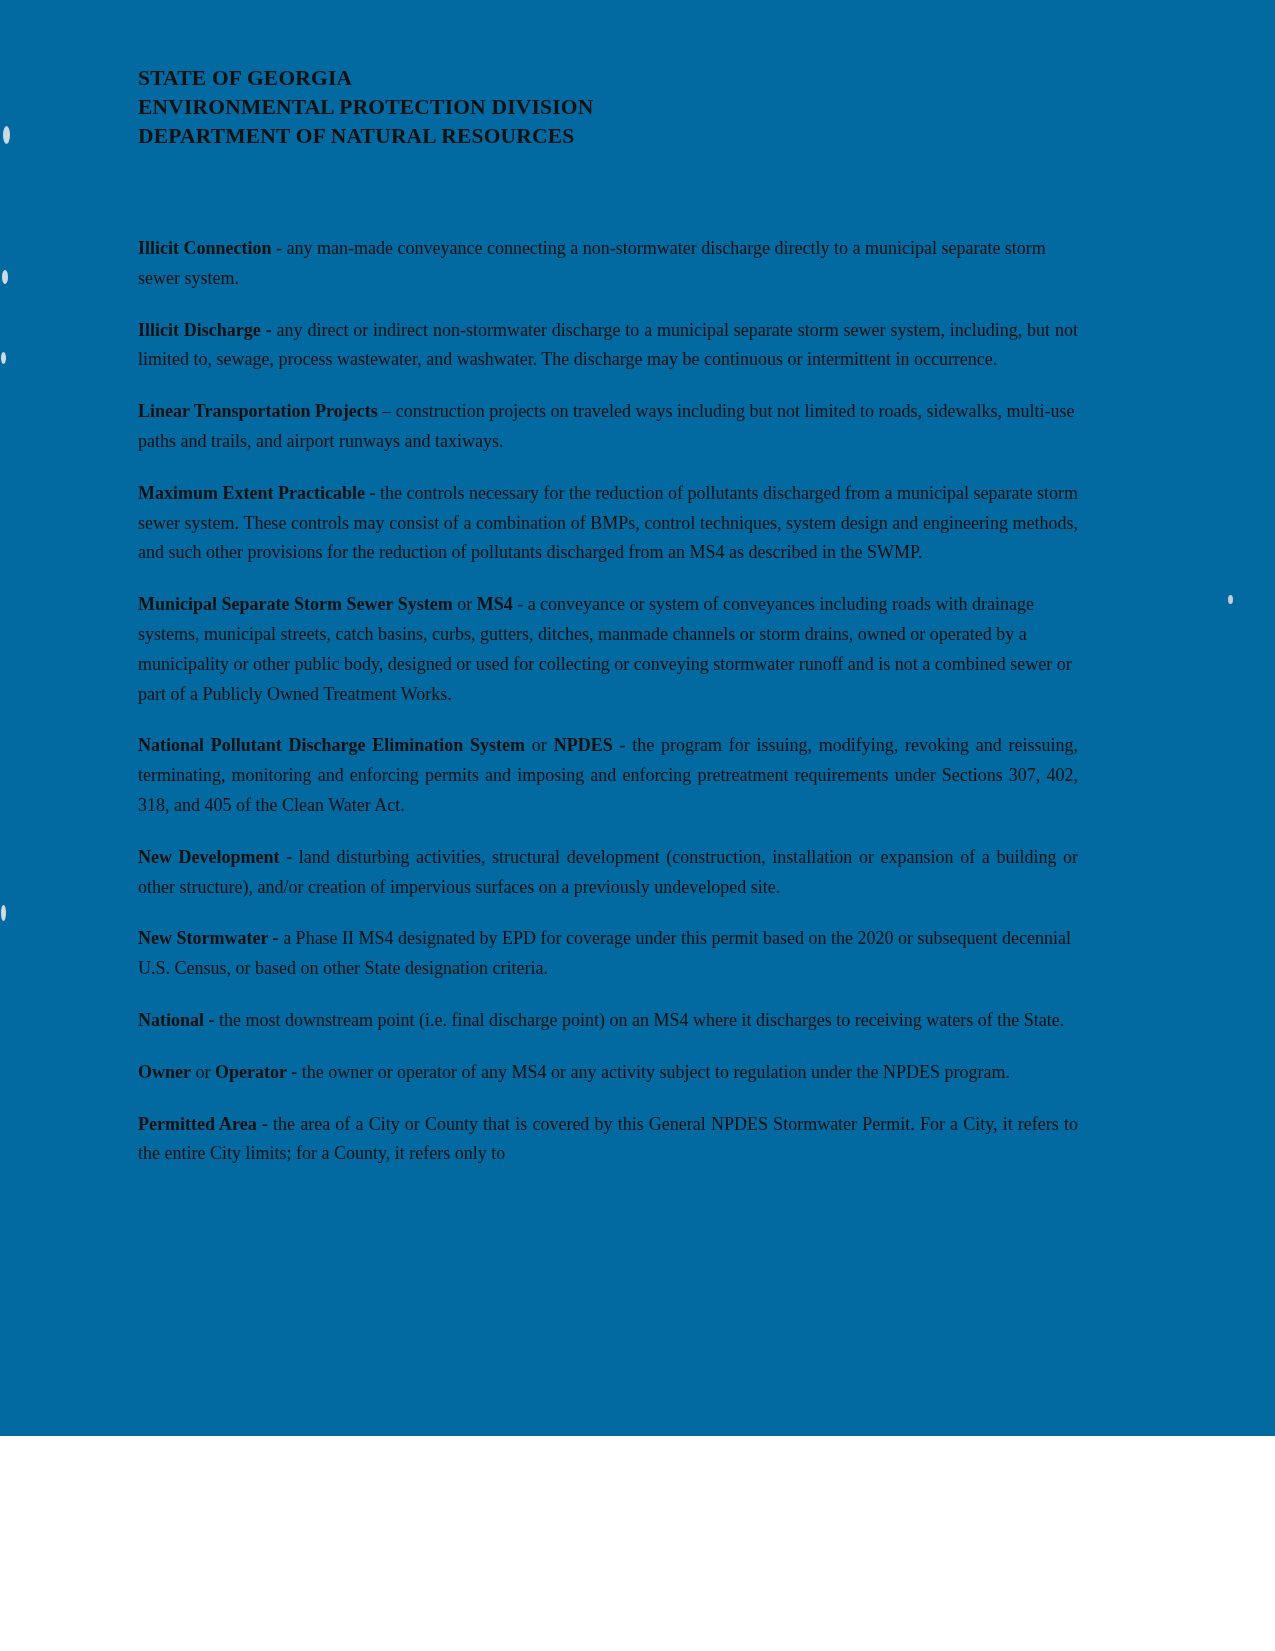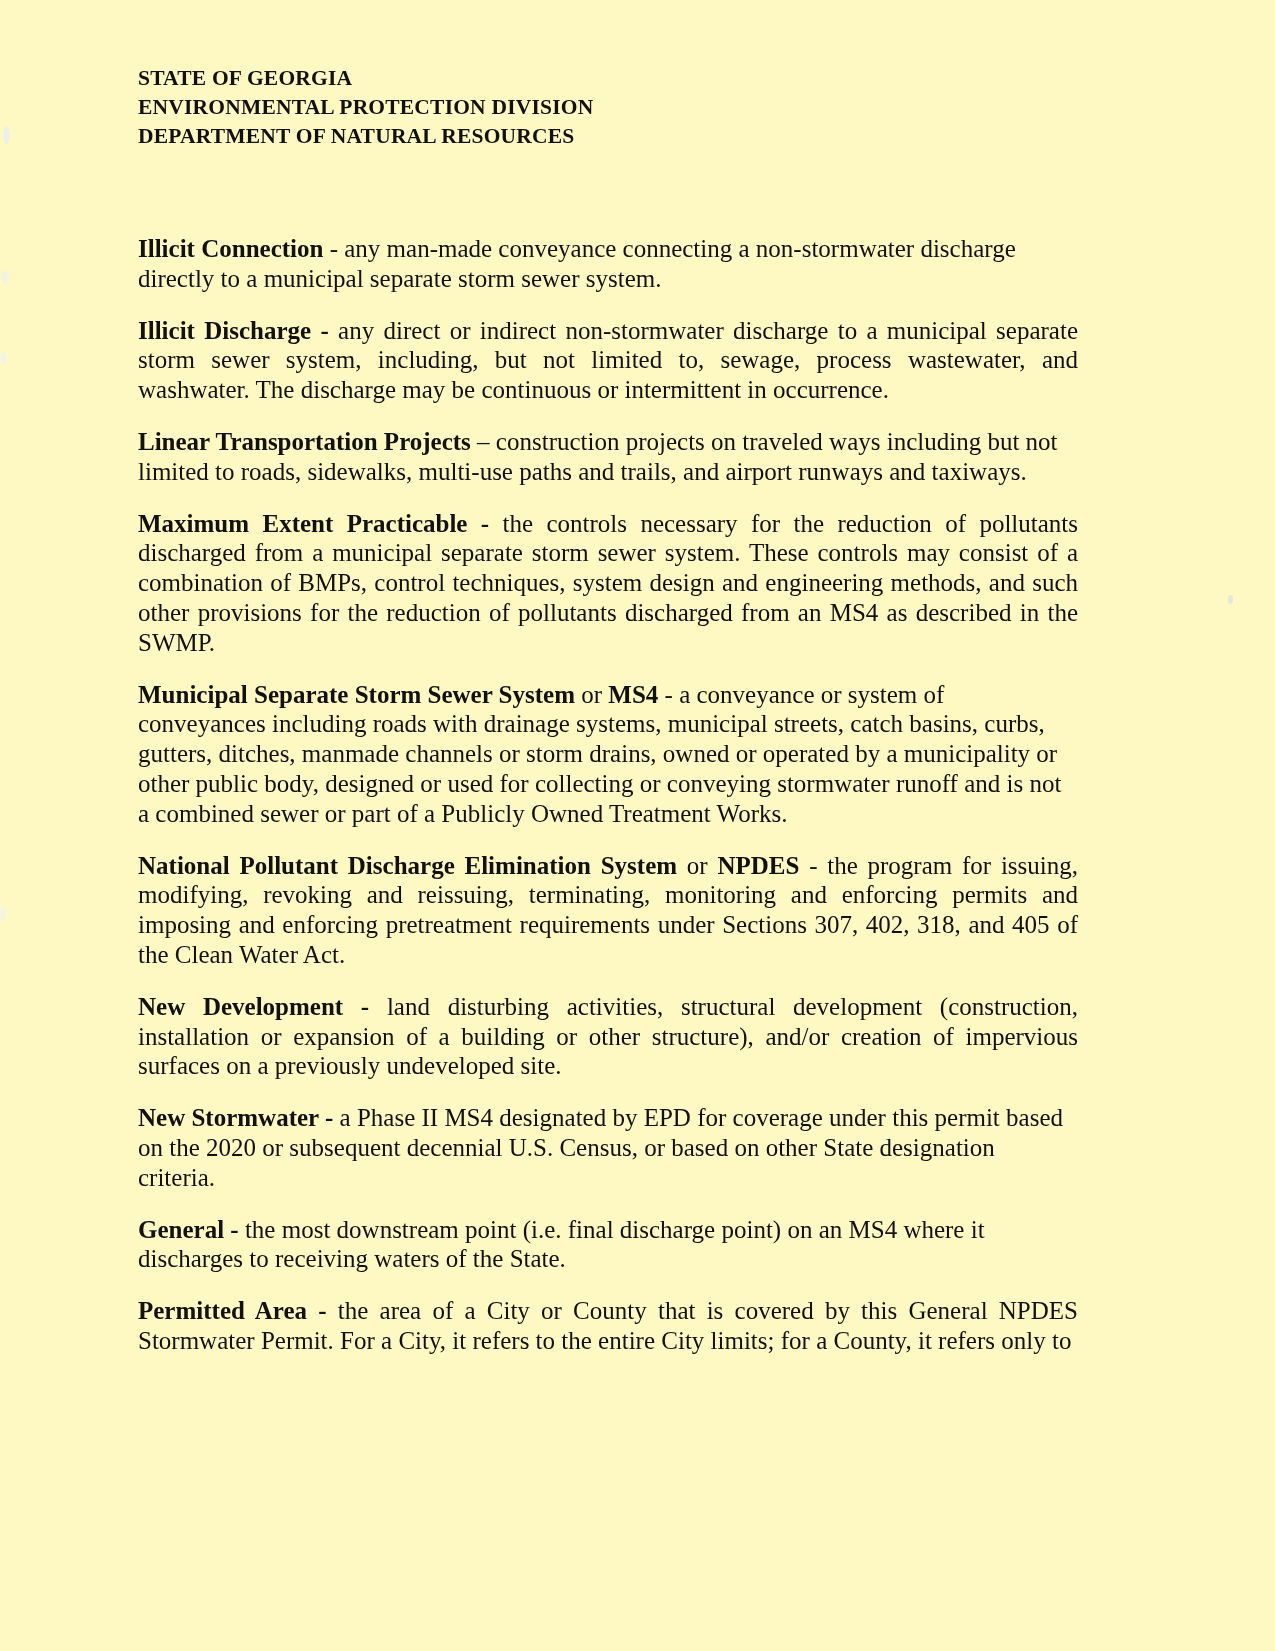--- a/index.html
+++ b/index.html
@@ -8,23 +8,23 @@
     padding: 0;
     background: #ffffff;
   }
   body {
     font-family: "Liberation Serif", "DejaVu Serif", serif;
     color: #111111;
   }
   .page {
     position: relative;
     width: 1275px;
-    height: 1651px;
+    height: 1436px;
     margin: 0 auto;
-    background: #fef9c3;
+    background: #0369a1;
     overflow: hidden;
     box-sizing: border-box;
   }
 
   
   .speck {
     position: absolute;
     background: #e8e8e8;
     border-radius: 50%;
     opacity: 0.85;
@@ -70,21 +70,21 @@
     letter-spacing: 0.2px;
   }
   .header-right div { white-space: nowrap; }
 
   
   .body-block {
     margin-top: 58px;
   }
   p.def {
     margin: 16px 0 22px 0;
-    font-size: 25px;
+    font-size: 18px;
     line-height: 29.8px;
     text-align: justify;
     text-justify: inter-word;
   }
   p.def.ragged {
     text-align: left;
   }
   p.def .term {
     font-weight: bold;
   }
@@ -115,18 +115,19 @@
 
     <div class="body-block">
         <p class="def ragged"><span class="term">Illicit Connection</span><span class="rest"> - any man-made conveyance connecting a non-stormwater discharge directly to a municipal separate storm sewer system.</span></p>
         <p class="def"><span class="term">Illicit Discharge -</span><span class="rest"> any direct or indirect non-stormwater discharge to a municipal separate storm sewer system, including, but not limited to, sewage, process wastewater, and washwater. The discharge may be continuous or intermittent in occurrence.</span></p>
         <p class="def ragged"><span class="term">Linear Transportation Projects</span><span class="rest"> – construction projects on traveled ways including but not limited to roads, sidewalks, multi-use paths and trails, and airport runways and taxiways.</span></p>
         <p class="def"><span class="term">Maximum Extent Practicable -</span><span class="rest"> the controls necessary for the reduction of pollutants discharged from a municipal separate storm sewer system.  These controls may consist of a combination of BMPs, control techniques, system design and engineering methods, and such other provisions for the reduction of pollutants discharged from an MS4 as described in the SWMP.</span></p>
         <p class="def ragged"><span class="term">Municipal Separate Storm Sewer System</span><span class="rest"> or </span><span class="term">MS4</span><span class="rest"> - a conveyance or system of conveyances including roads with drainage systems, municipal streets, catch basins, curbs, gutters, ditches, manmade channels or storm drains, owned or operated by a municipality or other public body, designed or used for collecting or conveying stormwater runoff and is not a combined sewer or part of a Publicly Owned Treatment Works.</span></p>
         <p class="def"><span class="term">National Pollutant Discharge Elimination System</span><span class="rest"> or </span><span class="term">NPDES</span><span class="rest"> - the program for issuing, modifying, revoking and reissuing, terminating, monitoring and enforcing permits and imposing and enforcing pretreatment requirements under Sections 307, 402, 318, and 405 of the Clean Water Act.</span></p>
         <p class="def"><span class="term">New Development -</span><span class="rest"> land disturbing activities, structural development (construction, installation or expansion of a building or other structure), and/or creation of impervious surfaces on a previously undeveloped site.</span></p>
         <p class="def ragged"><span class="term">New Stormwater -</span><span class="rest"> a Phase II MS4 designated by EPD for coverage under this permit based on the 2020 or subsequent decennial U.S. Census, or based on other State designation criteria.</span></p>
-        <p class="def ragged"><span class="term">General -</span><span class="rest"> the most downstream point (i.e. final discharge point) on an MS4 where it discharges to receiving waters of the State.</span></p>
+        <p class="def ragged"><span class="term">National -</span><span class="rest"> the most downstream point (i.e. final discharge point) on an MS4 where it discharges to receiving waters of the State.</span></p>
+        <p class="def ragged"><span class="term">Owner</span><span class="rest"> or </span><span class="term">Operator -</span><span class="rest"> the owner or operator of any MS4 or any activity subject to regulation under the NPDES program.</span></p>
         <p class="def"><span class="term">Permitted Area -</span><span class="rest"> the area of a City or County that is covered by this General NPDES Stormwater Permit.  For a City, it refers to the entire City limits; for a County, it refers only to</span></p>
       </div>
 
   </div>
 </div>
 
 </body></html>

